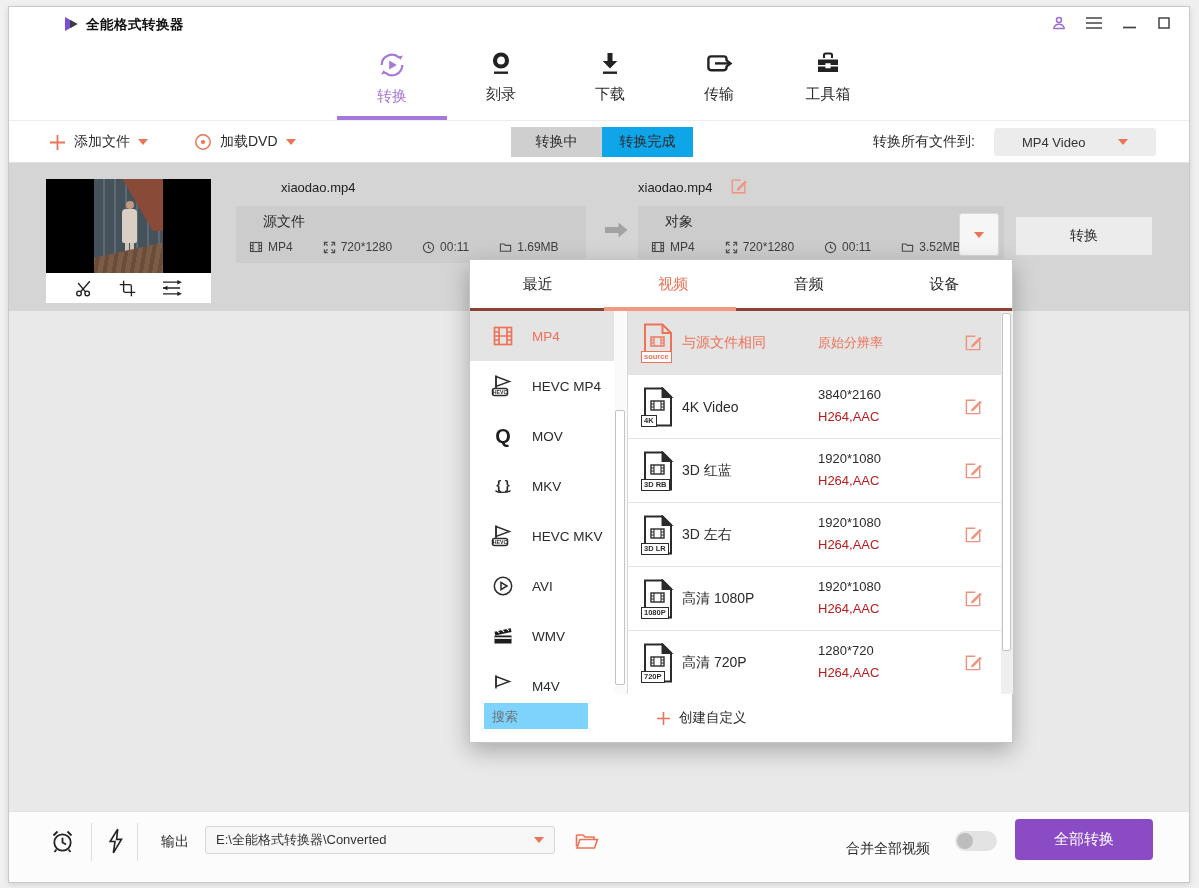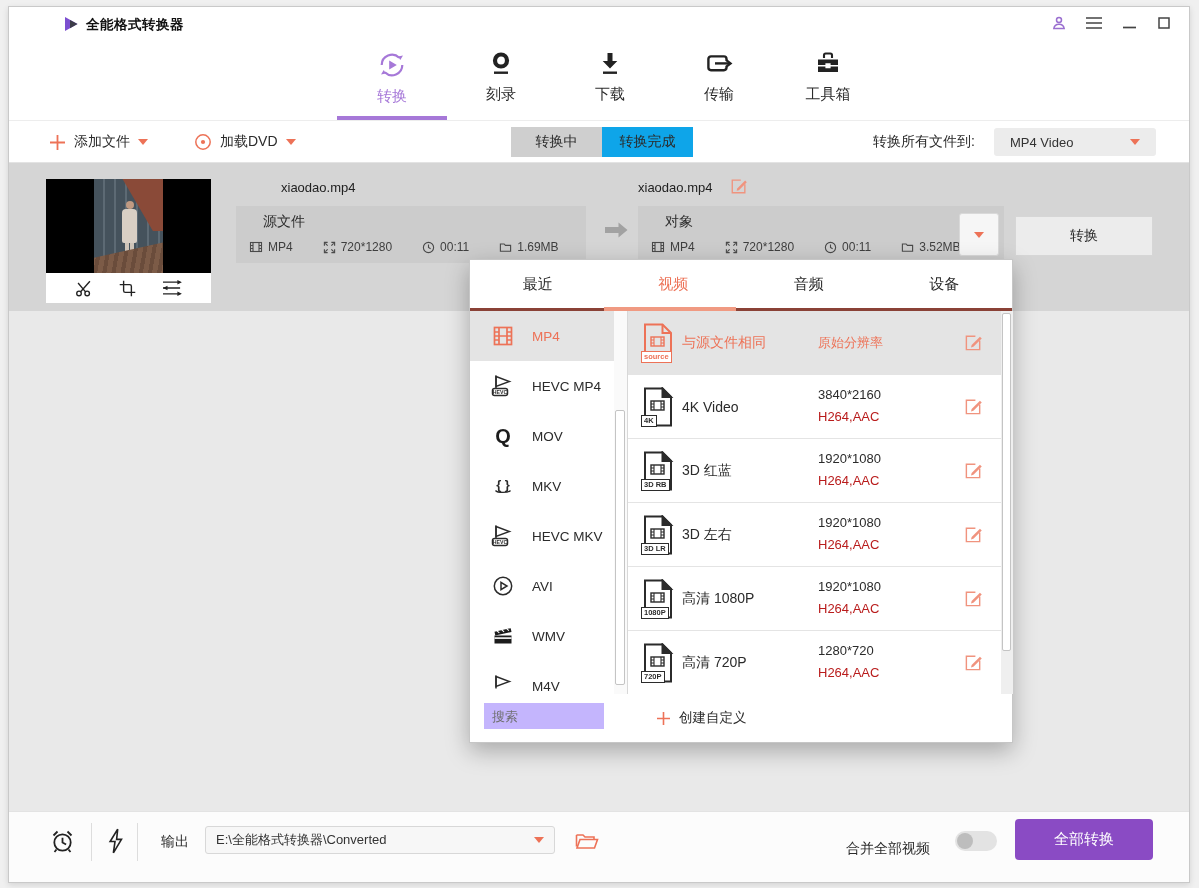--- a/index.html
+++ b/index.html
@@ -25,21 +25,21 @@
   
   .toolbar { position:absolute; left:0; top:114px; width:100%; height:42px; background:#fff; border-bottom:1px solid #e3e3e3; }
   .tool-group { position:absolute; top:0; height:42px; display:flex; align-items:center; gap:8px; cursor:pointer; }
   .tool-label { font-size:14px; color:#2b2b2b; }
   .caret { width:0; height:0; border-left:5px solid transparent; border-right:5px solid transparent; border-top:6px solid #ed7257; display:inline-block; }
   .seg-tabs { position:absolute; left:502px; top:6px; display:flex; height:30px; }
   .seg { width:91px; display:flex; align-items:center; justify-content:center; font-size:14px; color:#2b2b2b; cursor:pointer; }
   .seg.on { background:#cfcfcf; }
   .seg.off { background:#0ea5e9; }
   .convert-to-label { position:absolute; right:214px; top:12px; font-size:14px; color:#2b2b2b; }
-  .format-dd { position:absolute; left:985px; top:7px; width:162px; height:28px; background:#ececec; border-radius:3px; display:flex; align-items:center; padding:0 16px; cursor:pointer; }
+  .format-dd { position:absolute; left:985px; top:7px; width:162px; height:28px; background:#ececec; border-radius:3px; display:flex; align-items:center; padding:0 28px; cursor:pointer; }
   .format-dd .dd-text { flex:1; font-size:13px; color:#333; }
 
   
   .list-area { position:absolute; left:0; top:156px; width:100%; height:648px; background:#e9e9e9; }
   .file-row { position:absolute; left:0; top:0; width:100%; height:148px; background:#d5d5d5; }
 
   .thumb-block { position:absolute; left:37px; top:16px; width:165px; height:124px; }
   .thumb-img { position:absolute; left:0; top:0; width:165px; height:94px; background:#000; overflow:hidden; }
   .photo { position:absolute; left:48px; top:0; width:69px; height:94px; background:repeating-linear-gradient(90deg,#45525c 0 9px,#5d6a74 9px 11px); }
   .roof { position:absolute; right:0; top:0; width:46px; height:52px; background:#8a4a38; clip-path:polygon(12% 0,100% 0,100% 100%,78% 100%); }
@@ -90,21 +90,21 @@
   .opt-row.active .opt-name, .opt-row.active .opt-line1 { color:#ed7257; }
   .opt-line1 { position:absolute; left:190px; top:12px; font-size:13px; color:#2b2b2b; }
   .opt-row.active .opt-line1 { top:50%; transform:translateY(-50%); }
   .opt-line2 { position:absolute; left:190px; top:34px; font-size:13px; color:#b91c1c; }
   .opt-edit { position:absolute; left:336px; top:22px; cursor:pointer; }
   .file-badge { position:absolute; left:13px; top:12px; width:34px; height:40px; color:#2b2b2b; }
   .opt-row.active .file-badge { color:#ed7257; }
   .badge-label { position:absolute; left:0; bottom:0; background:#fff; border:1.5px solid currentColor; font-size:7.5px; font-weight:bold; line-height:1; padding:1.5px 2px; color:currentColor; white-space:nowrap; }
 
   .panel-bottom { position:absolute; left:0; top:434px; width:100%; height:48px; background:#fff; }
-  .search-input { position:absolute; left:14px; top:9px; width:120px; height:26px; background:#c4b5fd; border:none; outline:none; font-size:13px; color:#555; padding:0 8px; font-family:inherit; }
+  .search-input { position:absolute; left:14px; top:9px; width:104px; height:26px; background:#7dd3fc; border:none; outline:none; font-size:13px; color:#555; padding:0 8px; font-family:inherit; }
   .search-input::placeholder { color:#6f6f6f; opacity:1; }
   .create-custom { position:absolute; left:186px; top:0; height:48px; display:flex; align-items:center; gap:8px; cursor:pointer; }
   .create-custom .cc-label { font-size:13.5px; color:#2b2b2b; }
 
   
   .bottom-bar { position:absolute; left:0; top:804px; width:100%; height:73px; background:#fcfcfc; border-top:1px solid #e3e3e3; }
   .bb-ico { position:absolute; top:16px; display:inline-flex; cursor:pointer; }
   .bb-div { position:absolute; top:11px; width:1px; height:38px; background:#ddd; }
   .out-label { position:absolute; left:152px; top:21px; font-size:14px; color:#2b2b2b; }
   .out-dd { position:absolute; left:196px; top:14px; width:350px; height:28px; background:#f7f7f7; border:1px solid #d8d8d8; border-radius:3px; display:flex; align-items:center; padding:0 10px; cursor:pointer; }

